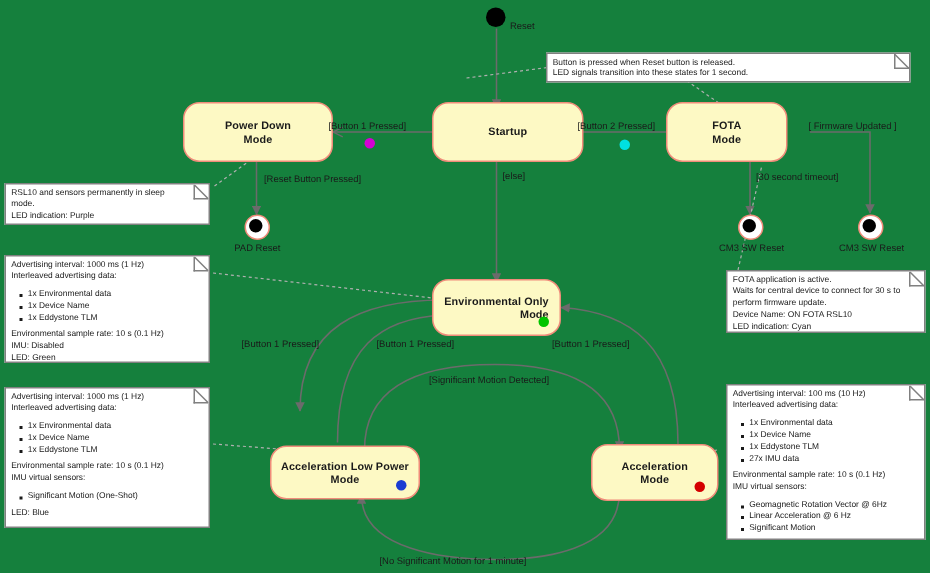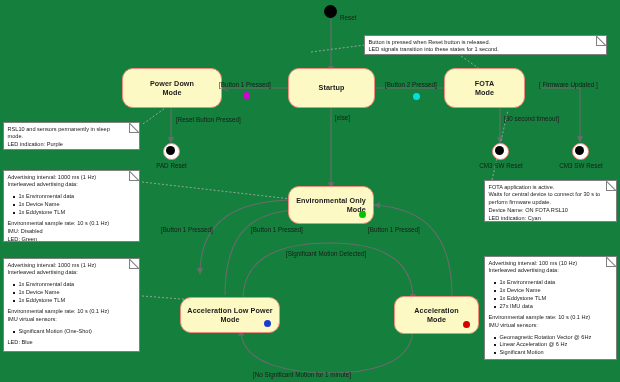--- a/index.html
+++ b/index.html
@@ -206,42 +206,42 @@
       <path d="M 478 300 L 468 302"></path>
     </g>
   </svg>
 
   <div class="state" style="left:122px; top:68px; width:100px; height:40px;">
     <span class="label">Power Down
 Mode</span>
 
   </div>
 
-  <div class="state" style="left:288px; top:68px; width:87px; height:40px;text-align:right;">
+  <div class="state" style="left:288px; top:68px; width:101px; height:40px;text-align:right;">
     <span class="label">Startup</span>
   </div>
 
   <div class="state" style="left:444px; top:68px; width:81px; height:40px;">
     <span class="label">FOTA
 Mode</span>
   </div>
 
   <div class="state" style="left:288px; top:186px; width:86px; height:38px;text-align:right;">
     <span class="label">Environmental Only
 Mode</span>
     <span class="led" style="right:7px; bottom:5px; background:#00c400;"></span>
   </div>
 
   <div class="state" style="left:180px; top:297px; width:100px; height:36px;">
     <span class="label">Acceleration Low Power
 Mode</span>
     <span class="led" style="right:8px; bottom:5px; background:#1a3cd2;"></span>
   </div>
 
-  <div class="state" style="left:394px; top:296px; width:85px; height:38px;border-radius:10px;">
+  <div class="state" style="left:394px; top:296px; width:85px; height:38px;">
     <span class="label">Acceleration
 Mode</span>
     <span class="led" style="right:8px; bottom:5px; background:#d40000;"></span>
   </div>
 
   <div class="initial-node" style="left:324px; top:5px;"></div>
   <div class="node-caption" style="left:340px; top:14px;">Reset</div>
 
   <div class="final-node" style="left:163px; top:143px;"></div>
   <div class="node-caption" style="left:143px; top:162px; width:57px;">PAD Reset</div>

